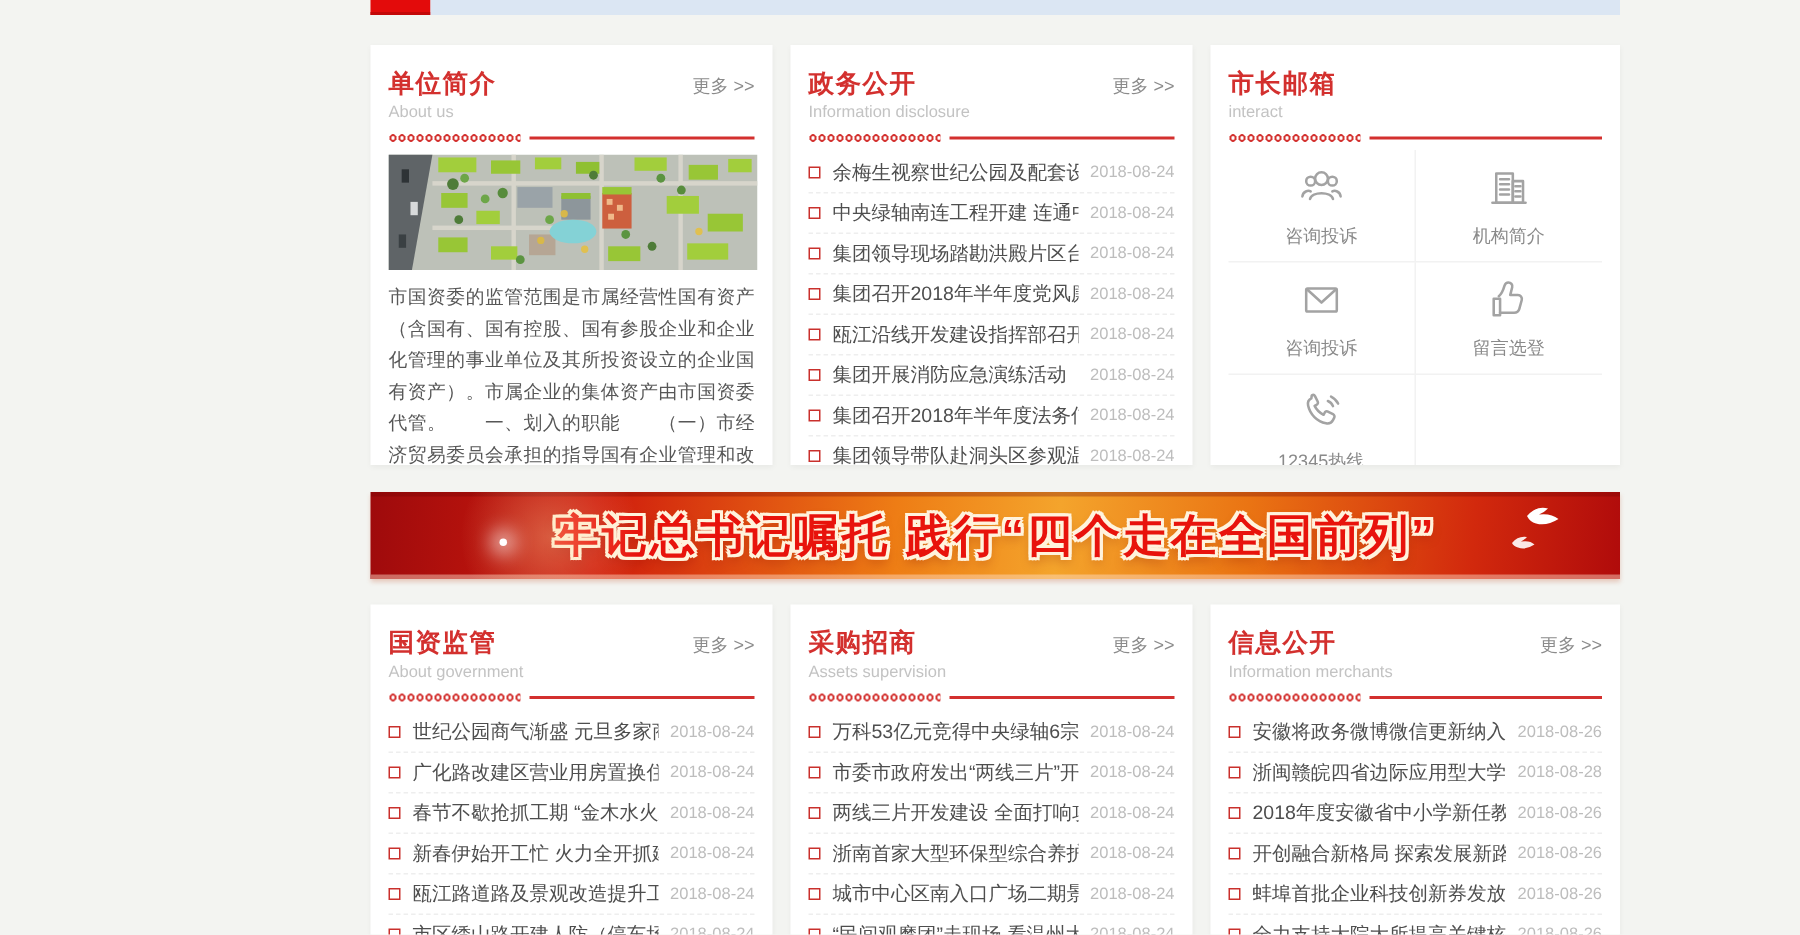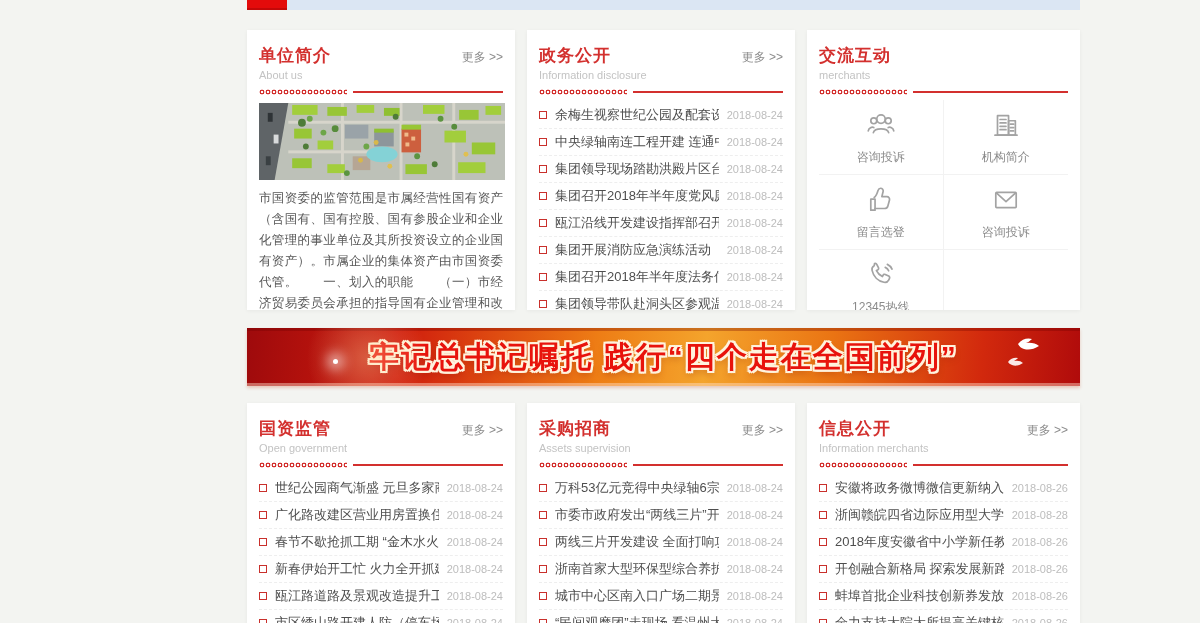--- a/index.html
+++ b/index.html
@@ -227,23 +227,23 @@
           <li class="nitem">
             <span class="bullet"></span>
             <span class="ntext">集团领导带队赴洞头区参观温州首个智...</span>
             <span class="ndate">2018-08-24</span>
           </li>
         </ul>
     </div>
 
     <div class="panel">
       <div class="prow">
-        <span class="ptitle">交流互动</span>
-      </div>
-      <div class="psub">merchants</div>
+        <span class="ptitle">市长邮箱</span>
+      </div>
+      <div class="psub">interact</div>
       <div class="deco">
           <span class="chain"></span>
           <span class="dline"></span>
         </div>
 
       <div class="igrid">
         <div class="icell">
           <svg width="34" height="34" viewBox="0 0 40 40">
             <circle cx="20" cy="13" r="5"></circle>
             <path d="M11 29 c1.5-6 16.5-6 18 0"></path>
@@ -259,31 +259,31 @@
             <rect x="10" y="9" width="13" height="23"></rect>
             <rect x="23" y="15" width="8" height="17"></rect>
             <path d="M13 13.5 h7 M13 17.5 h7 M13 21.5 h7 M13 25.5 h7"></path>
             <path d="M25 19 h4 M25 23 h4 M25 27 h4"></path>
             <path d="M7 32 h26"></path>
           </svg>
           <span class="ilabel">机构简介</span>
         </div>
         <div class="icell">
           <svg width="34" height="34" viewBox="0 0 40 40">
+            <rect x="8" y="11" width="24" height="18" rx="1"></rect>
+            <path d="M9 12 L20 22 L31 12"></path>
+          </svg>
+          <span class="ilabel">咨询投诉</span>
+        </div>
+        <div class="icell">
+          <svg width="34" height="34" viewBox="0 0 40 40">
             <path d="M8 19 h5 v13 h-5 z"></path>
             <path d="M13 30 h11 c2 0 3.6-1.2 4.1-3 l1.9-7 c0.5-2-1-4-3-4 h-6 l1.5-6 c0.5-2-1-3.8-3-3.8 c-1.5 0-2.5 1-3 2.5 c-1 3.4-2.5 6.8-4.5 8.3"></path>
           </svg>
           <span class="ilabel">留言选登</span>
-        </div>
-        <div class="icell">
-          <svg width="34" height="34" viewBox="0 0 40 40">
-            <rect x="8" y="11" width="24" height="18" rx="1"></rect>
-            <path d="M9 12 L20 22 L31 12"></path>
-          </svg>
-          <span class="ilabel">咨询投诉</span>
         </div>
         <div class="icell">
           <svg width="34" height="34" viewBox="0 0 40 40">
             <path d="M12 9 c-2 1-3 3-2.5 5.5 c1.5 7 7 12.5 14 14 c2.5 0.5 4.5-0.5 5.5-2.5 l1-2 c0.5-1 0-2.2-1-2.7 l-4-2 c-1-0.5-2.1 0-2.6 1 l-0.8 1.5 c-3-1.5-5.5-4-7-7 l1.5-0.8 c1-0.5 1.4-1.6 0.9-2.6 l-2-4 c-0.5-1-1.6-1.4-2.6-0.9 z"></path>
             <path d="M25 11 a7 7 0 0 1 4 4"></path>
             <path d="M27.5 7.5 a11.5 11.5 0 0 1 5.5 5.5"></path>
           </svg>
           <span class="ilabel">12345热线</span>
         </div>
       </div>
@@ -299,21 +299,21 @@
     </svg>
   </div>
 
   <div class="row row2">
 
     <div class="panel">
       <div class="prow">
         <span class="ptitle">国资监管</span>
         <span class="pmore">更多 &gt;&gt;</span>
       </div>
-      <div class="psub">Open government</div>
+      <div class="psub">About government</div>
       <div class="deco">
           <span class="chain"></span>
           <span class="dline"></span>
         </div>
       <ul class="news">
 
           <li class="nitem">
             <span class="bullet"></span>
             <span class="ntext">世纪公园商气渐盛 元旦多家商家开门迎客</span>
             <span class="ndate">2018-08-24</span>

